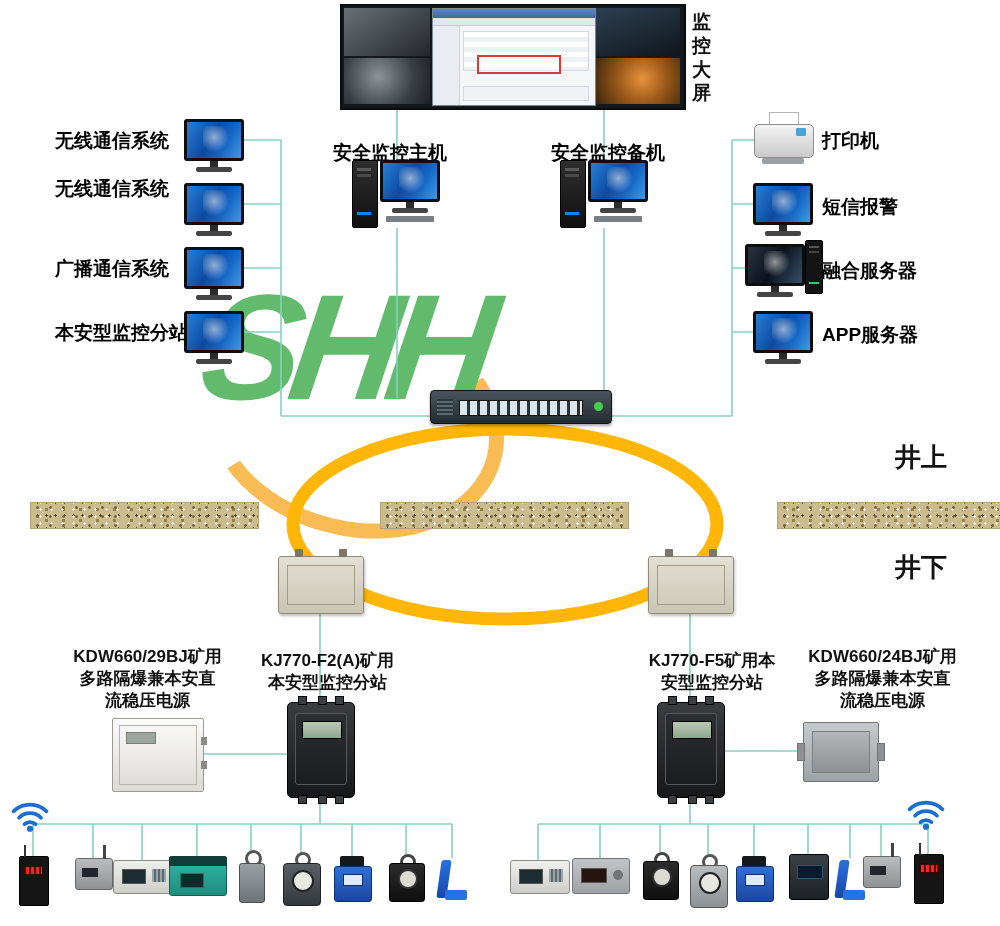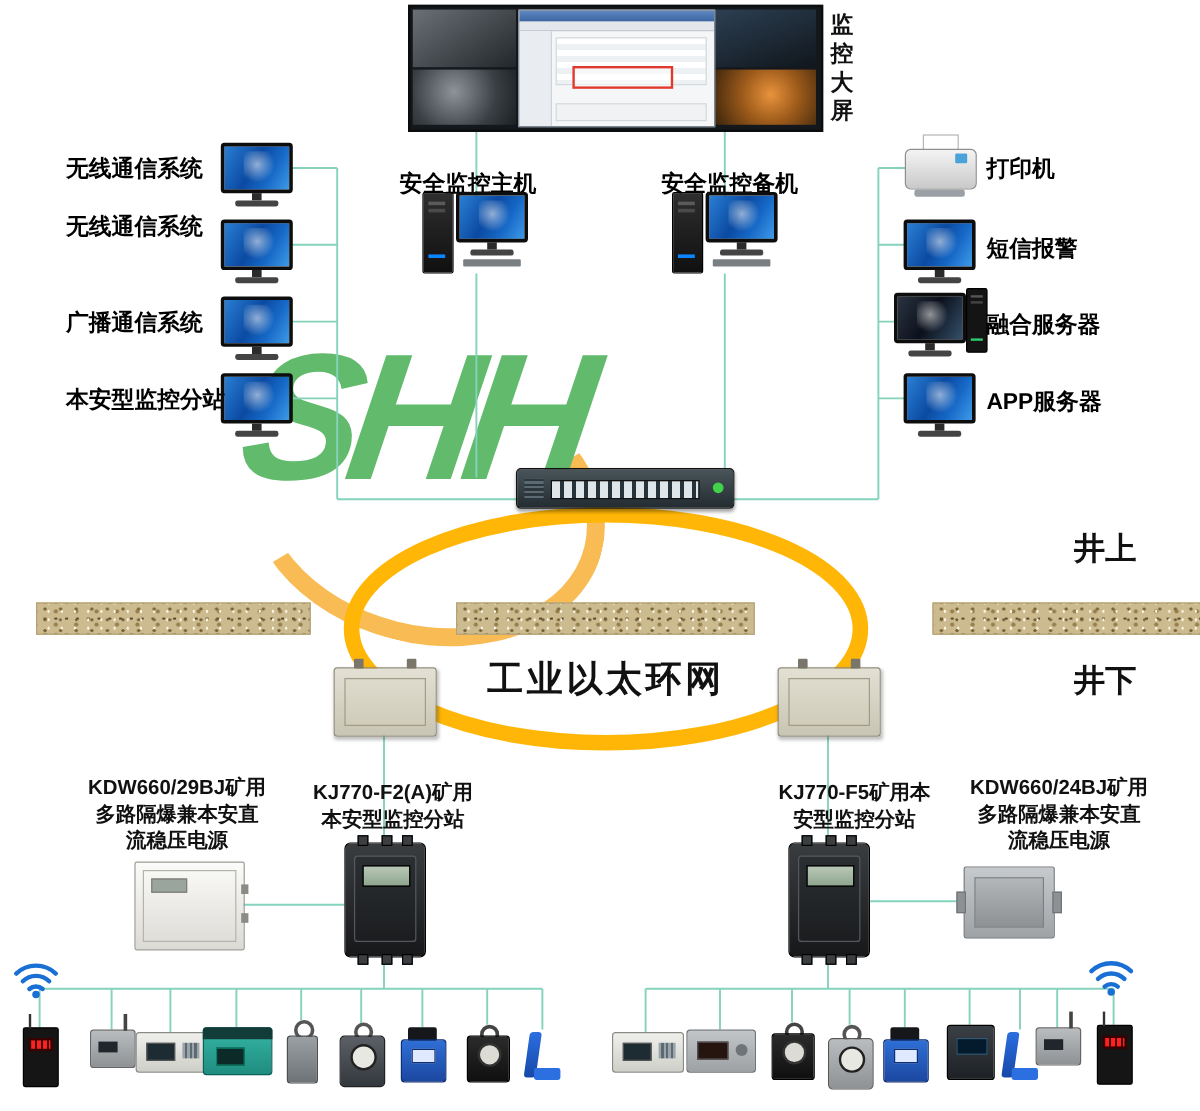--- a/index.html
+++ b/index.html
@@ -305,21 +305,20 @@
   <div class="lbl" style="left:822px;top:128px;">打印机</div>
   <div class="lbl" style="left:822px;top:194px;">短信报警</div>
   <div class="lbl" style="left:822px;top:258px;">融合服务器</div>
   <div class="lbl" style="left:822px;top:322px;">APP服务器</div>
 
   <div class="lbl center" style="left:430px;top:360px;width:180px;margin-top:35px;">核心交换机</div>
   <div class="switch">
     <div class="ports"></div>
   </div>
 
-  <div class="ringlbl" style="left:355px;top:546px;width:300px;">工业以太环网</div>
   <div class="zonelbl" style="left:895px;top:440px;">井上</div>
   <div class="zonelbl" style="left:895px;top:550px;">井下</div>
 
   <div class="soil" style="left:30px;width:227px;"></div>
   <div class="soil" style="left:380px;width:247px;"></div>
   <div class="soil" style="left:777px;width:223px;"></div>
 
   <div class="jbox" style="left:278px;top:556px;">
     <div class="panel"></div>
     <div class="g1"></div>

